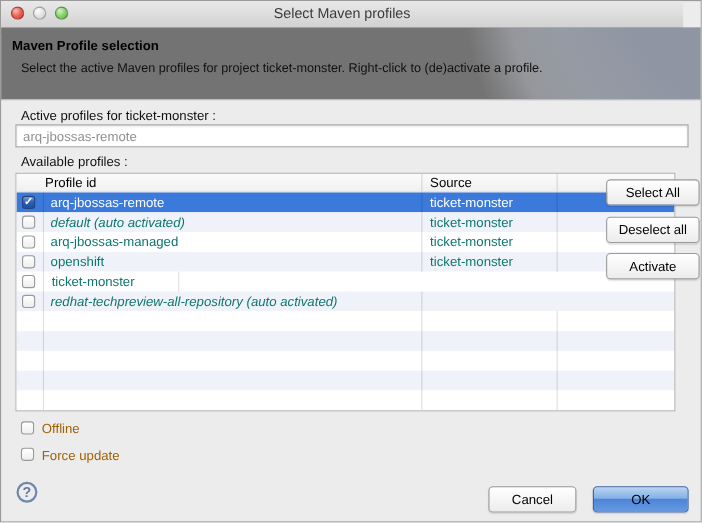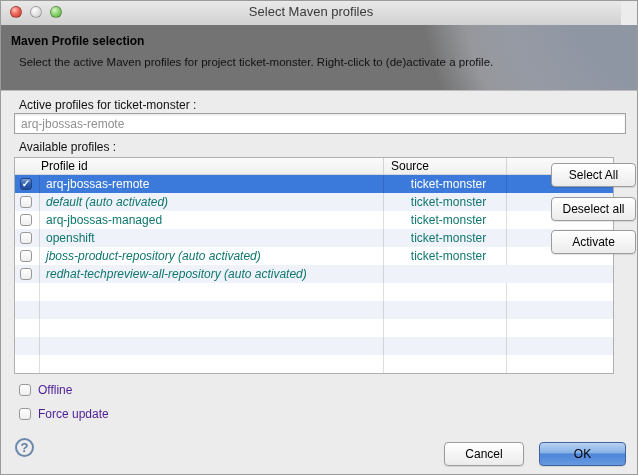--- a/index.html
+++ b/index.html
@@ -47,21 +47,21 @@
   .h-check { width:25px; }
   .h-id   { width:344px; border-right:1px solid #d4d4d4; padding-left:1px; }
   .h-src  { width:123px; border-right:1px solid #d4d4d4; padding-left:7px; }
   .h-extra{ flex:1; }
   .trow { display:flex; height:18px; flex:0 0 18px; font-size:12px; color:#0f766e; background:#fff; }
   .trow.alt { background:#eff3f9; }
   .trow.selected { background:#3b79da; color:#fff; }
   .cell { line-height:18px; white-space:nowrap; overflow:hidden; }
   .cell-check { width:25px; border-right:1px solid rgba(0,0,0,0.13); display:flex; align-items:center; }
   .cell-id   { width:344px; border-right:1px solid rgba(0,0,0,0.13); padding-left:6px; }
-  .cell-src  { width:123px; border-right:1px solid rgba(0,0,0,0.13); padding-left:7px;text-align:center; }
+  .cell-src  { width:123px; border-right:1px solid rgba(0,0,0,0.13); padding-left:7px; }
   .cell-extra{ flex:1; }
   .cell-id.italic { font-style:italic; }
   .row-checkbox { width:12px; height:12px; margin-left:5px; border-radius:3px;
                   border:1px solid #989898; background:linear-gradient(#fff,#eee);
                   display:inline-flex; align-items:center; justify-content:center; }
   .row-checkbox.checked { border:1px solid #26437d;
                   background:linear-gradient(#7ba0d8 0%, #2f62b6 45%, #1d4c9f 100%); }
   .row-checkbox.checked::after { content:"✓"; color:#fff; font-size:10px; font-weight:bold; line-height:1; }
 
   
@@ -69,21 +69,21 @@
          background:linear-gradient(#ffffff,#ececec); font-size:12px; color:#000;
          font-family:"Liberation Sans",sans-serif; text-align:center;
          box-shadow:0 1px 1px rgba(0,0,0,0.10); cursor:default; }
   .side-btn { left:550px; width:85px; }
   #btn-select-all  { top:162px; }
   #btn-deselect-all{ top:196px; }
   #btn-activate    { top:229px; }
   #btn-deactivate  { top:262px; }
 
   
-  .opt { position:absolute; left:18px; display:flex; align-items:center; gap:7px; font-size:12px; color:#4c1d95; }
+  .opt { position:absolute; left:18px; display:flex; gap:7px; font-size:12px; color:#a16207; }
   .opt-offline { top:382px; }
   .opt-force   { top:406px; }
   .opt-box { width:12px; height:12px; border:1px solid #9a9a9a; border-radius:3px;
              background:linear-gradient(#fff,#eee); }
 
   
   .help-btn { position:absolute; left:14px; top:437px; width:19px; height:19px;
               border:2px solid #6d88ab; border-radius:50%; background:transparent;
               color:#5e7ca3; font-size:13px; font-weight:bold; line-height:15px;
               text-align:center; font-family:"Liberation Sans",sans-serif; }
@@ -153,21 +153,20 @@
             <span class="row-checkbox"></span>
           </div>
           <div class="cell cell-id">openshift</div>
           <div class="cell cell-src">ticket-monster</div>
           <div class="cell cell-extra"></div>
         </div>
         <div class="trow">
           <div class="cell cell-check">
             <span class="row-checkbox"></span>
           </div>
-          <div class="cell cell-id italic">jboss-product-repository (auto activated)</div>
           <div class="cell cell-src">ticket-monster</div>
           <div class="cell cell-extra"></div>
         </div>
         <div class="trow alt">
           <div class="cell cell-check">
             <span class="row-checkbox"></span>
           </div>
           <div class="cell cell-id italic">redhat-techpreview-all-repository (auto activated)</div>
           <div class="cell cell-extra"></div>
         </div>

